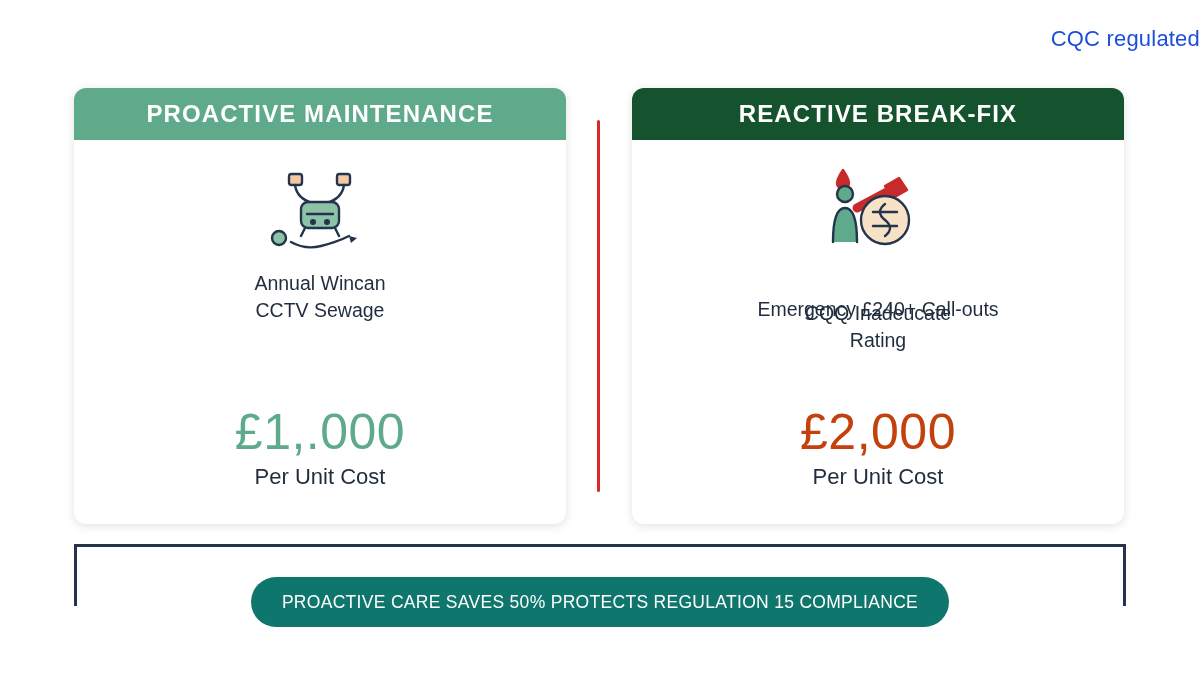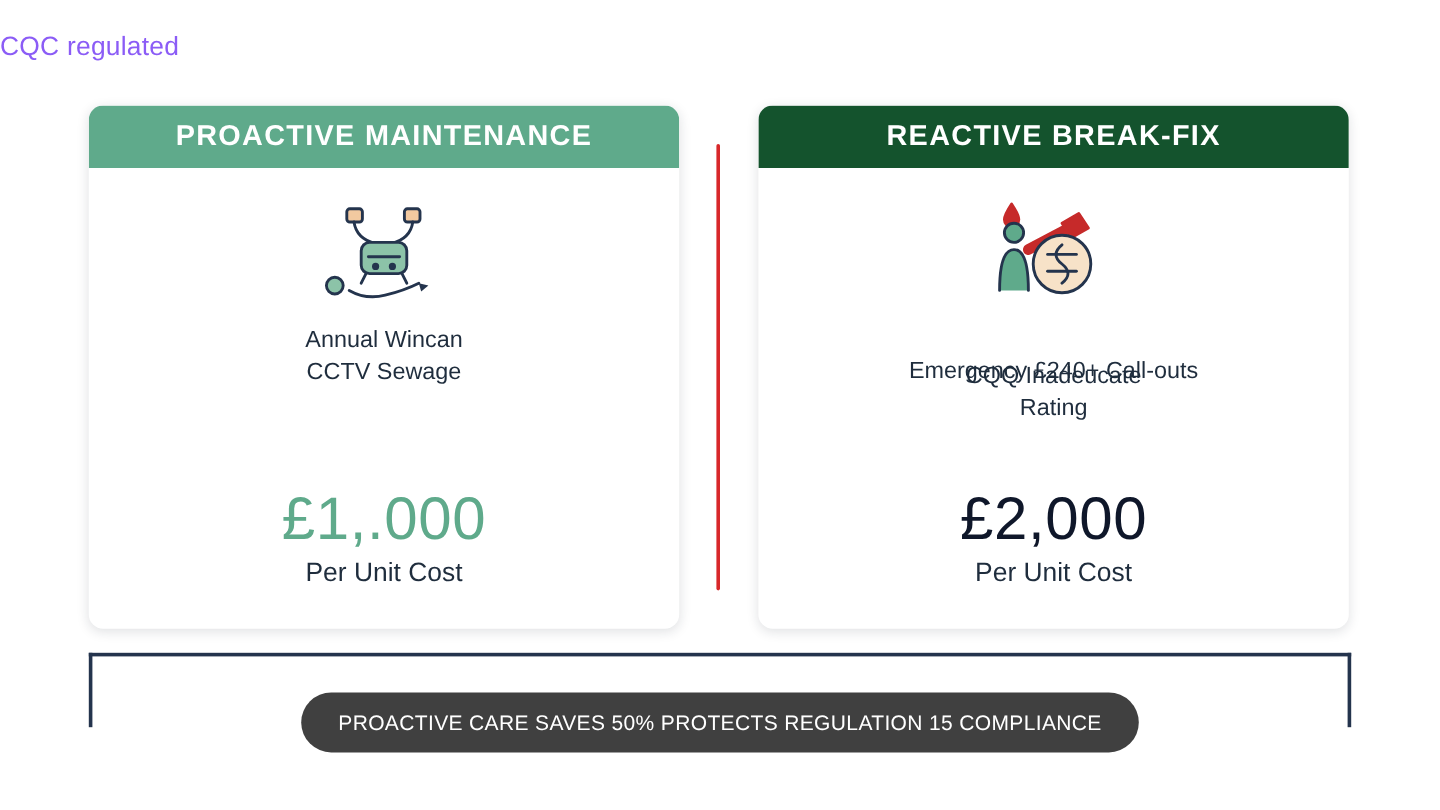--- a/index.html
+++ b/index.html
@@ -21,23 +21,23 @@
     width: 1200px;
     height: 675px;
   }
 
   
   .top-caption {
     position: absolute;
     top: 26px;
     left: 0;
     width: 1200px;
-    text-align: left;
+    text-align: right;
     font-size: 22px;
-    color: #8b5cf6;
+    color: #1d4ed8;
     letter-spacing: 0.2px;
   }
 
   
   .panel {
     position: absolute;
     top: 88px;
     width: 492px;
     height: 436px;
     background: #ffffff;
@@ -112,21 +112,21 @@
     width: 100%;
     text-align: center;
   }
   .price {
     font-size: 50px;
     font-weight: normal;
     letter-spacing: 0.5px;
     line-height: 1.05;
   }
   .panel.left  .price { color: #5faa8b; }
-  .panel.right .price { color: #0f172a; }
+  .panel.right .price { color: #c2410c; }
   .price-sub {
     margin-top: 6px;
     font-size: 22px;
     color: #1f2d3d;
   }
 
   
   .center-divider {
     position: absolute;
     left: 597px;
@@ -148,21 +148,21 @@
     border-left: 3px solid #24344d;
     border-right: 3px solid #24344d;
     box-sizing: border-box;
   }
   .banner {
     position: absolute;
     left: 251px;
     top: 577px;
     width: 698px;
     height: 50px;
-    background: #404040;
+    background: #0f766e;
     border-radius: 25px;
     display: flex;
     align-items: center;
     justify-content: center;
     color: #ffffff;
     font-size: 17.5px;
     letter-spacing: 0.3px;
   }
 </style>
 </head>

